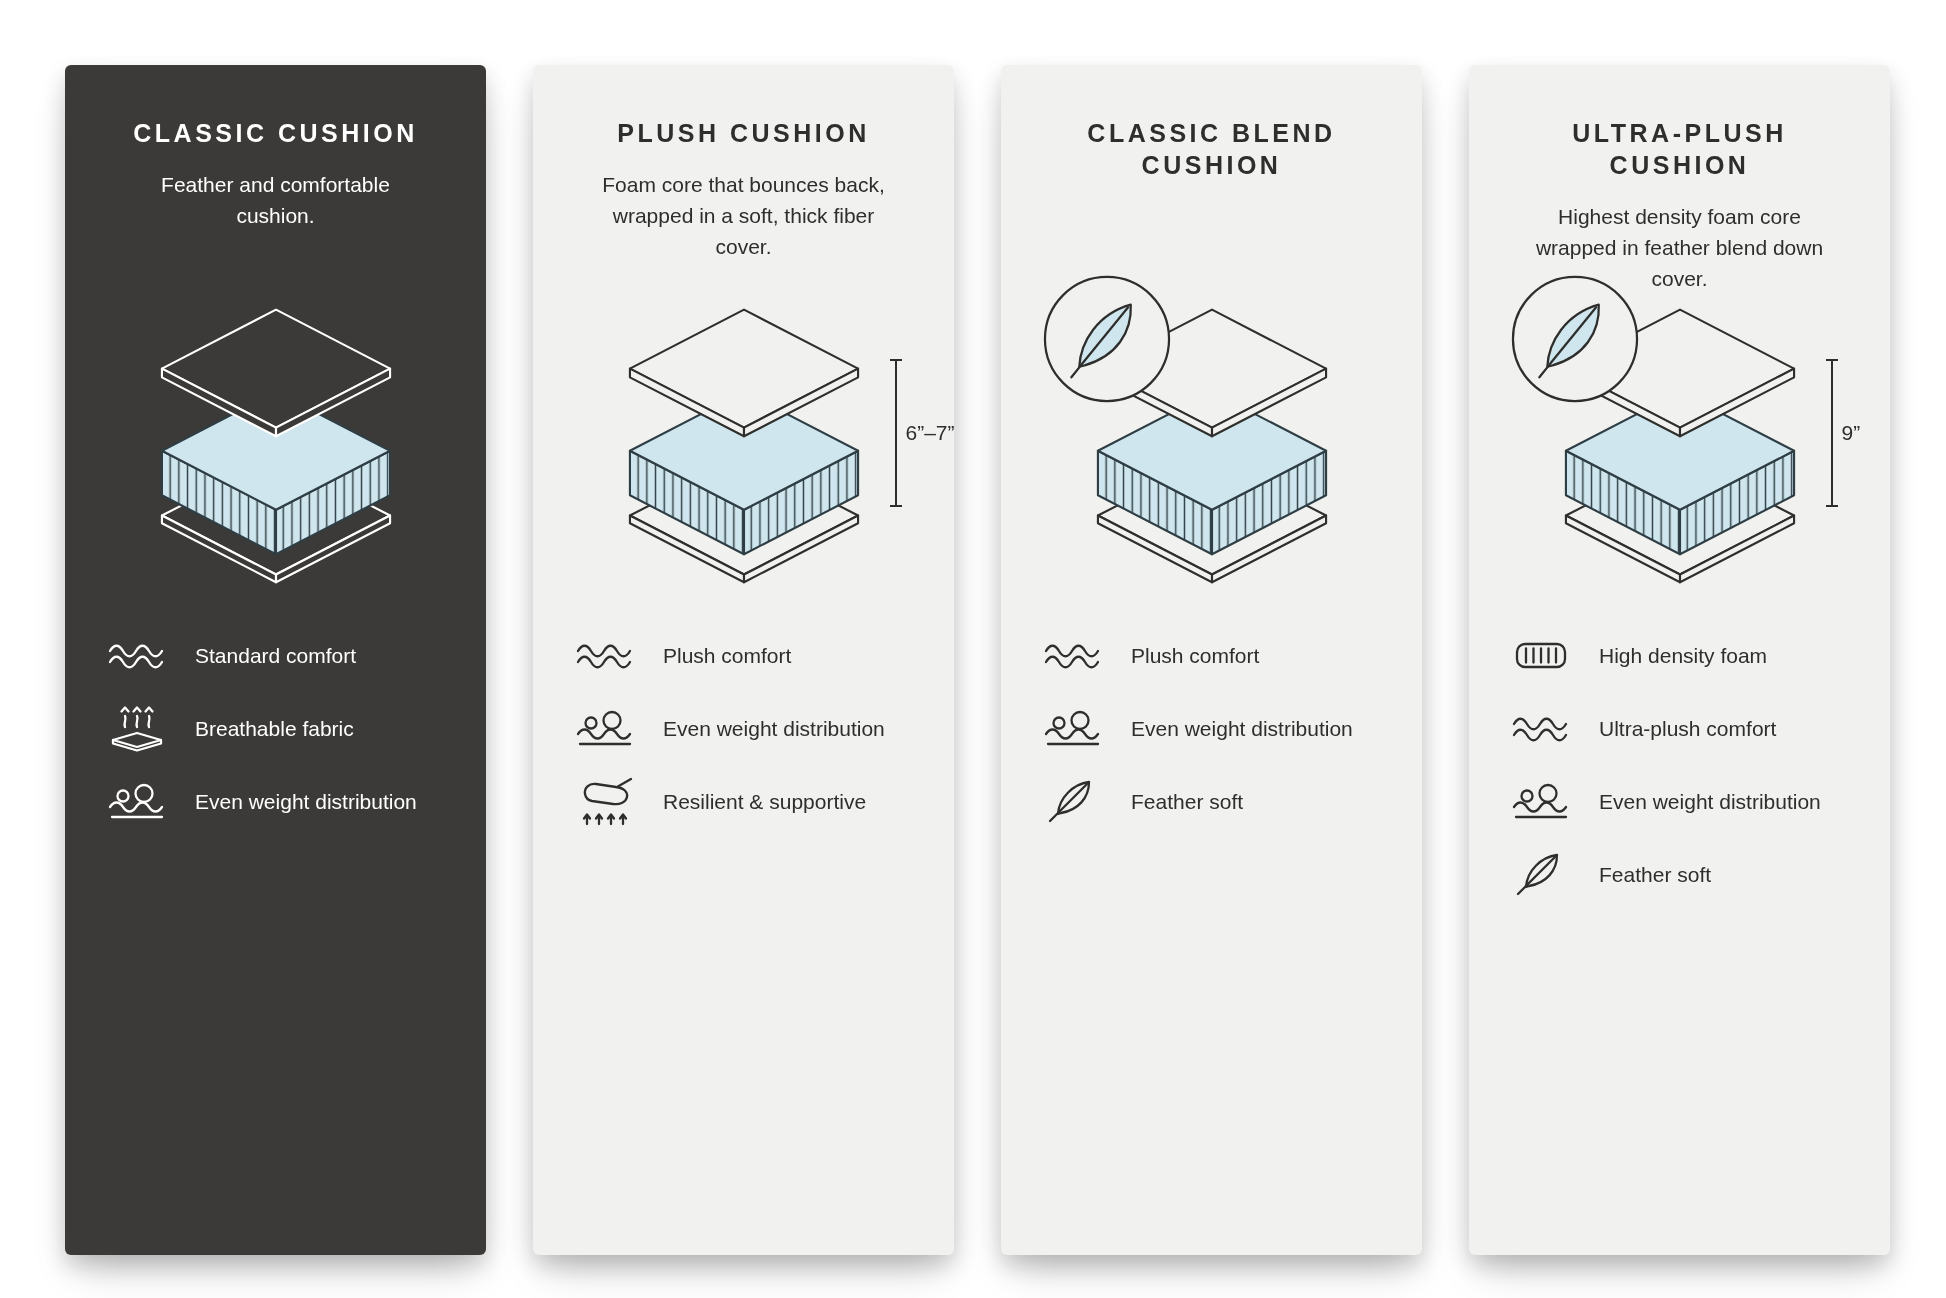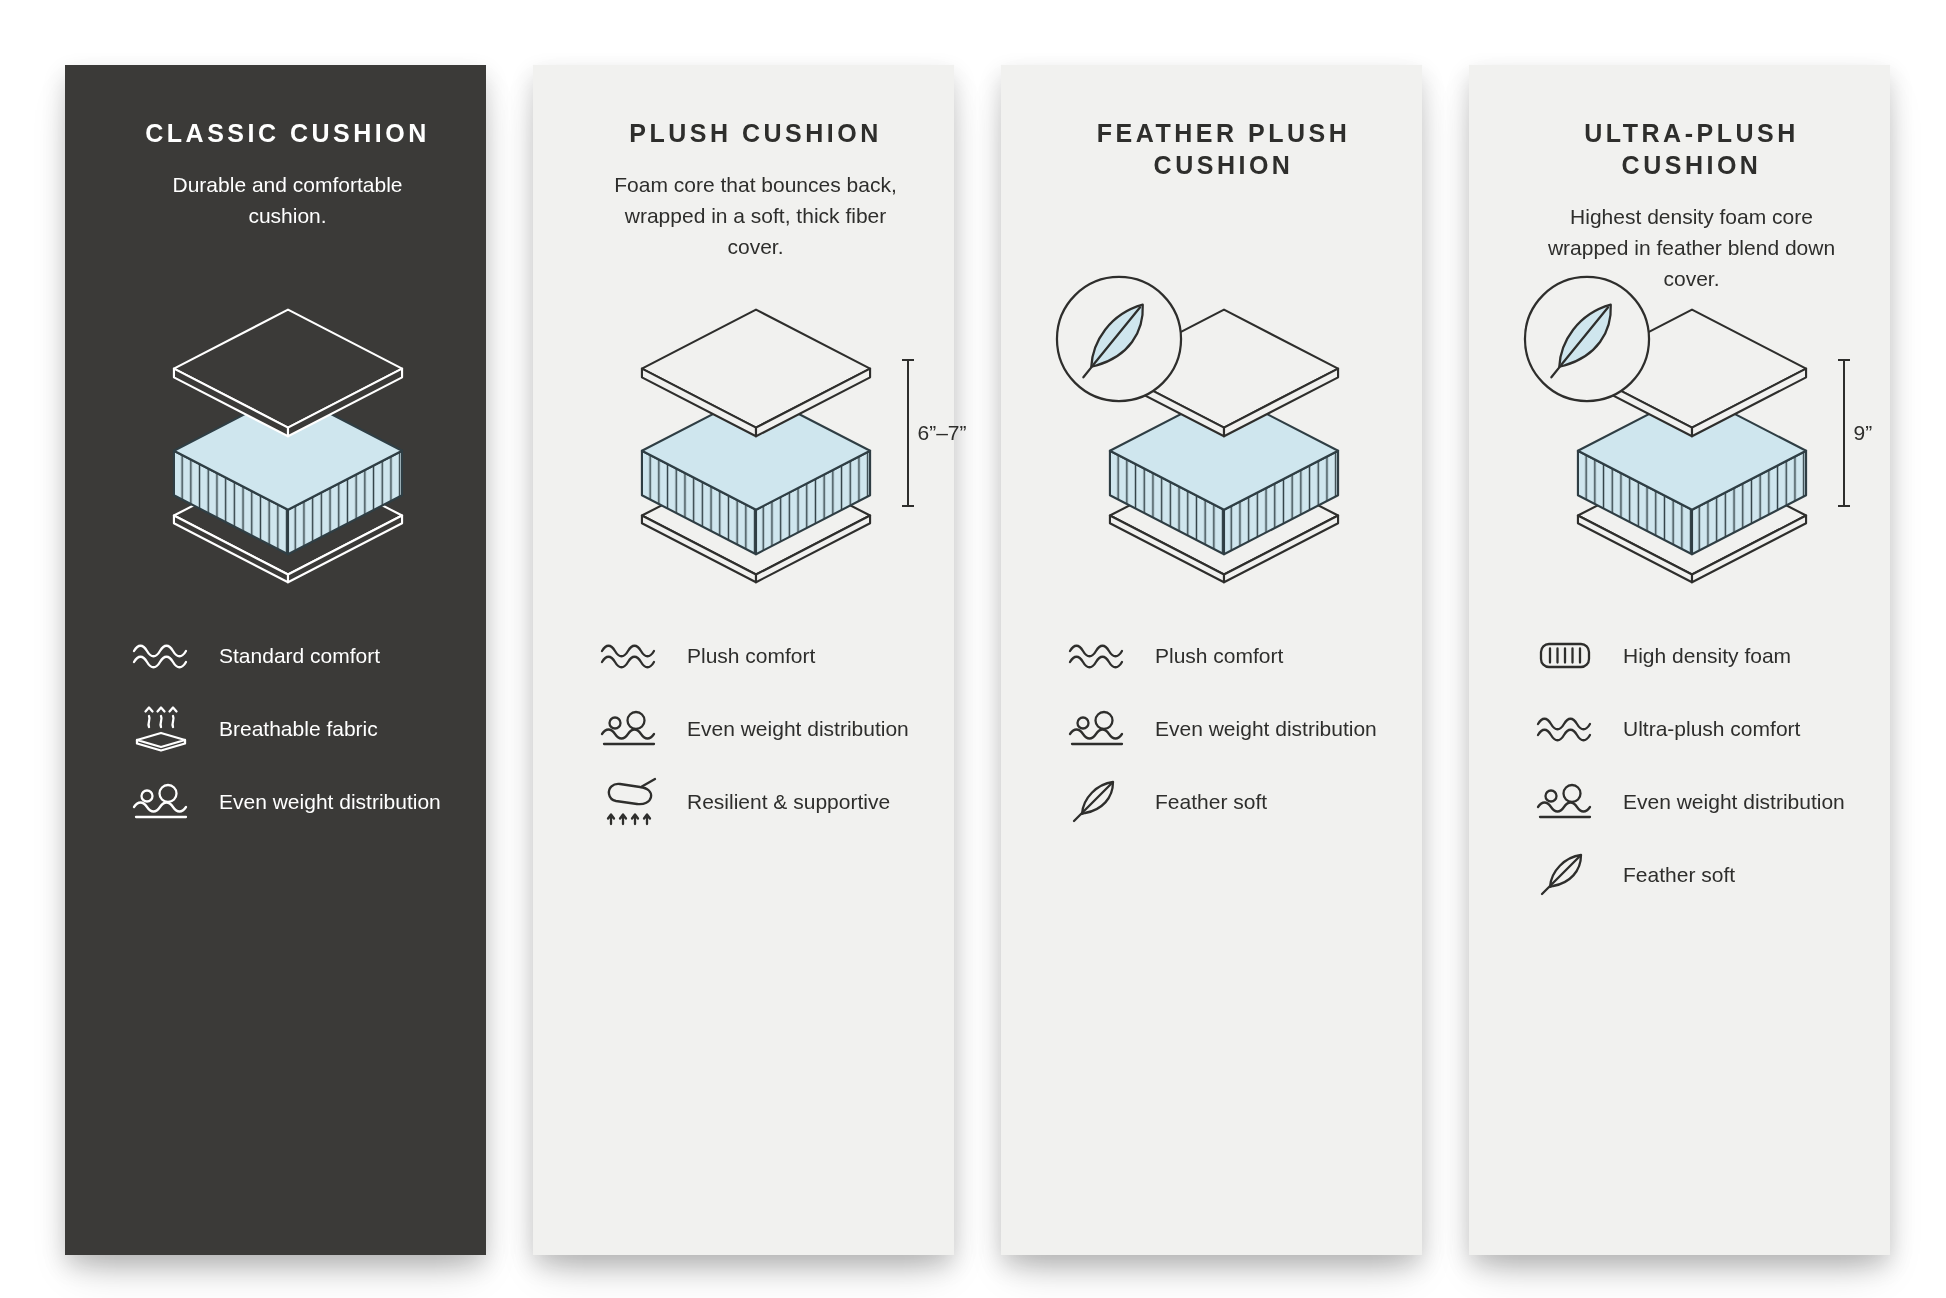--- a/index.html
+++ b/index.html
@@ -1,22 +1,22 @@
 <!DOCTYPE html>
 <html><head>
 <meta charset="utf-8">
 <style>
   * { margin:0; padding:0; box-sizing:border-box; }
   html,body { width:1946px; height:1298px; background:#ffffff; overflow:hidden;
     font-family:"Liberation Sans","DejaVu Sans",sans-serif; }
   .board { display:flex; gap:47px; padding:65px 0 0 65px; }
 
-  .panel { width:421px; height:1190px; padding:52px 40px 0 64px; position:relative;
+  .panel { width:421px; height:1190px; padding:52px 40px 0 40px; position:relative;
     box-shadow:0 10px 22px rgba(0,0,0,.16), 0 22px 40px -12px rgba(0,0,0,.22);
-    border-radius:0; }
+    border-radius:6px; }
   .panel.dark  { --bg:#3b3a38; background:var(--bg); color:#ffffff; }
   .panel.light { --bg:#f1f1ef; background:var(--bg); color:#2e2e2c; }
 
   .panel-header { height:178px; text-align:center; }
   .panel-title { font-size:25px; font-weight:700; letter-spacing:3.5px; line-height:32px;
     max-width:310px; margin:0 auto; }
   .panel-desc { font-size:21px; line-height:31px; max-width:312px; margin:20px auto 0; }
 
   .diagram-area { height:318px; display:flex; justify-content:center; align-items:flex-start; }
   .diagram { position:relative; width:290px; height:300px; }
@@ -147,21 +147,21 @@
       <path class="icon-stroke" stroke-width="1.9" d="M17,18.5 V32.5 M24.5,18.5 V32.5 M32,18.5 V32.5 M39.5,18.5 V32.5 M47,18.5 V32.5"></path>
     </symbol>
   </defs>
 </svg>
 
 <main class="board">
 
   <section class="panel dark">
     <header class="panel-header">
       <h2 class="panel-title">CLASSIC CUSHION</h2>
-      <p class="panel-desc">Durable and comfortable cushion.</p>
+      <p class="panel-desc">Feather and comfortable cushion.</p>
     </header>
     <div class="diagram-area">
       <div class="diagram">
         <svg class="cushion-svg" viewBox="0 0 300 300">
             <use href="#sym-cushion"></use>
           </svg>
       </div>
     </div>
     <ul class="features">
       <li class="feature">
@@ -230,21 +230,21 @@
               <use href="#i-resilient"></use>
             </svg>
           </span>
         <span class="flabel">Resilient &amp; supportive</span>
       </li>
     </ul>
   </section>
 
   <section class="panel light">
     <header class="panel-header">
-      <h2 class="panel-title">FEATHER PLUSH CUSHION</h2>
+      <h2 class="panel-title">CLASSIC BLEND CUSHION</h2>
     </header>
     <div class="diagram-area">
       <div class="diagram">
         <svg class="cushion-svg" viewBox="0 0 300 300">
             <use href="#sym-cushion"></use>
           </svg>
         <div class="feather-badge">
           <svg viewBox="0 0 100 100">
               <use href="#i-badge"></use>
             </svg>

